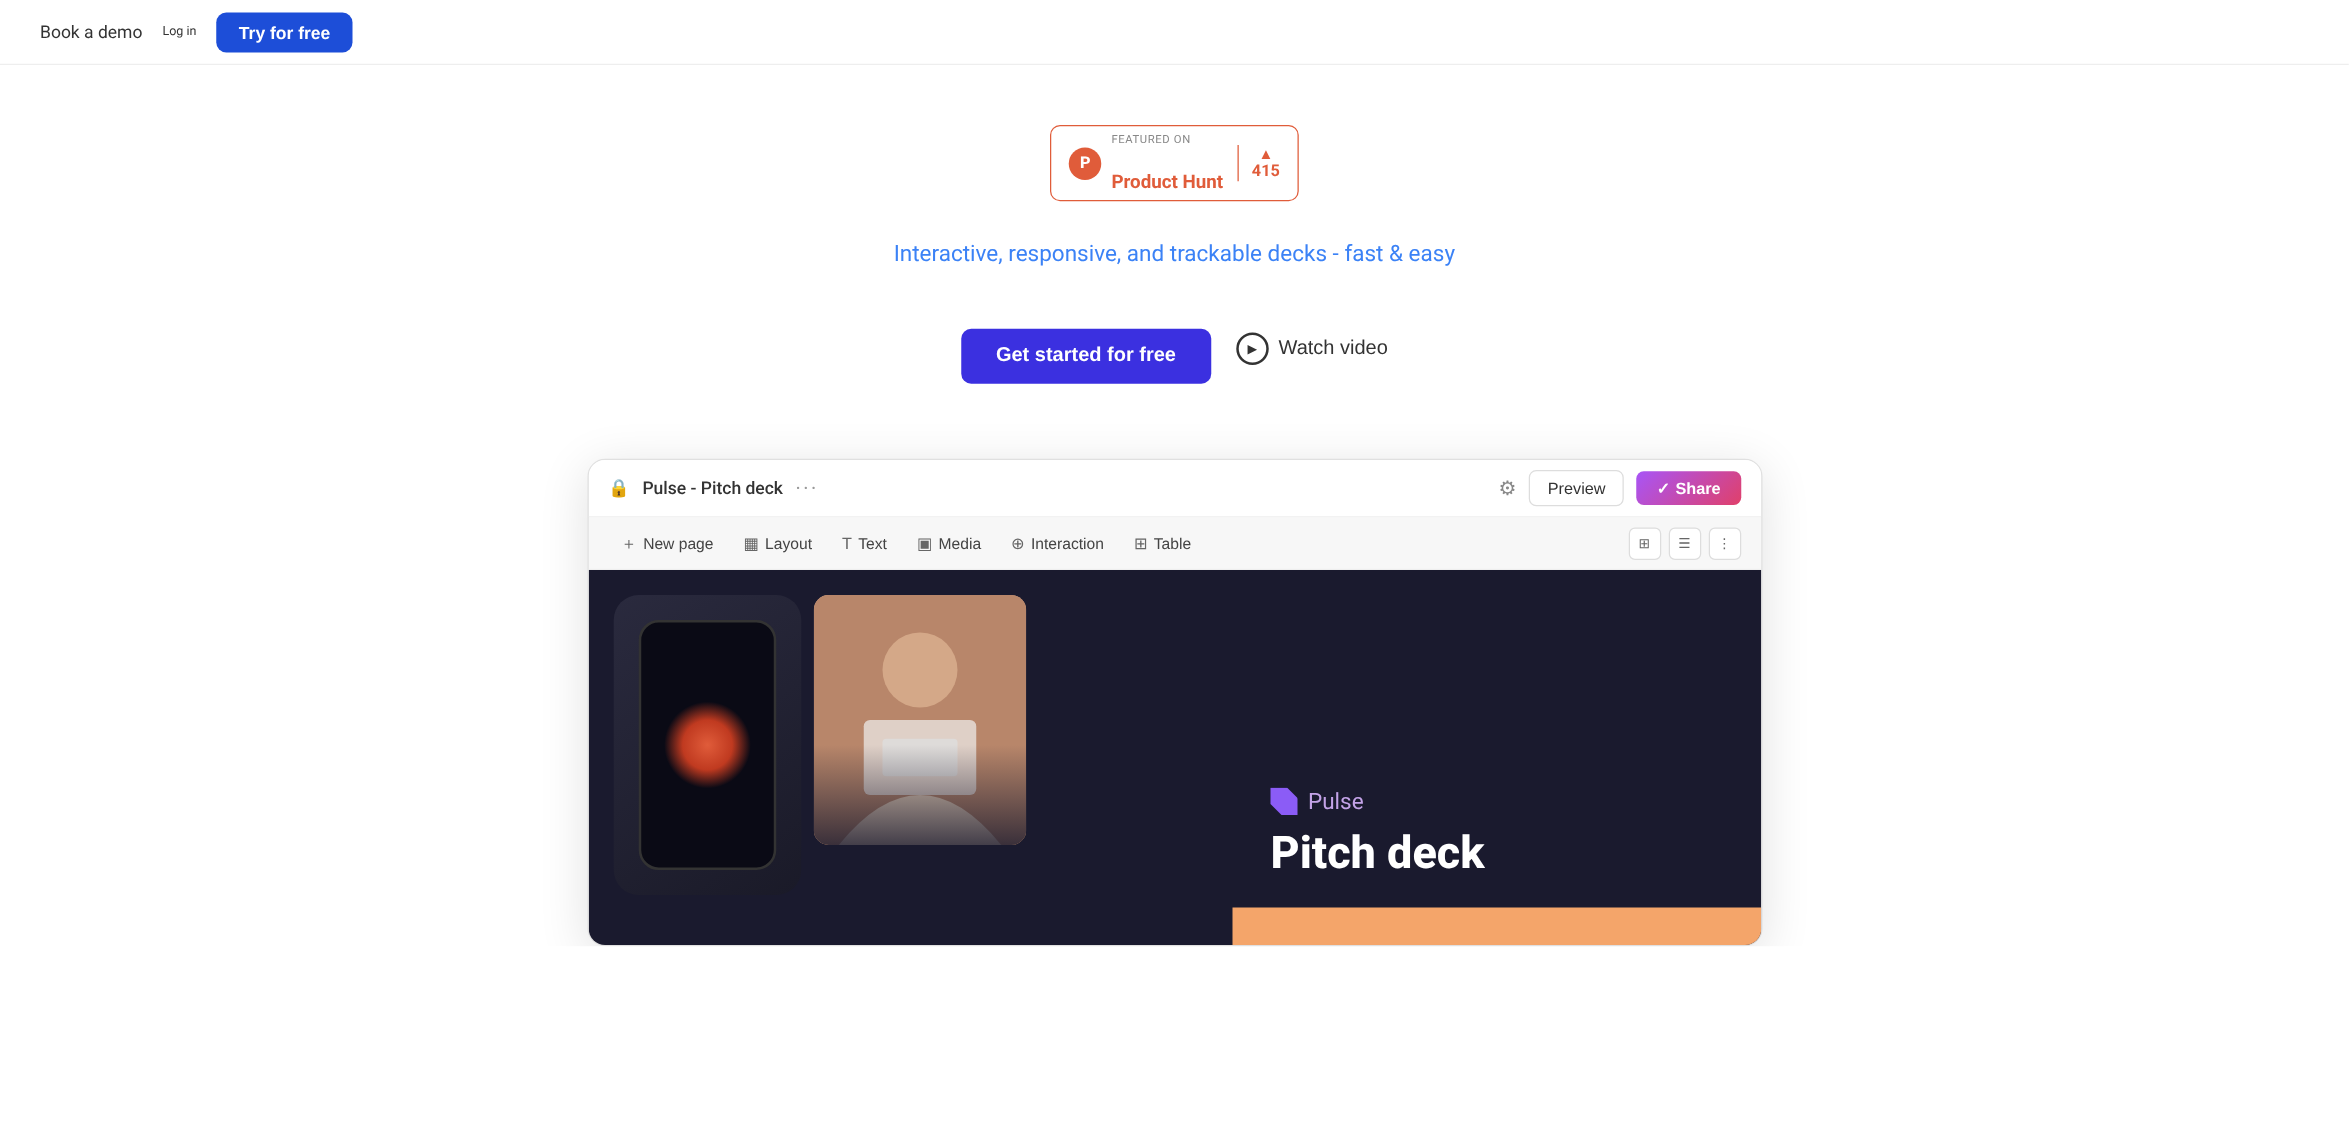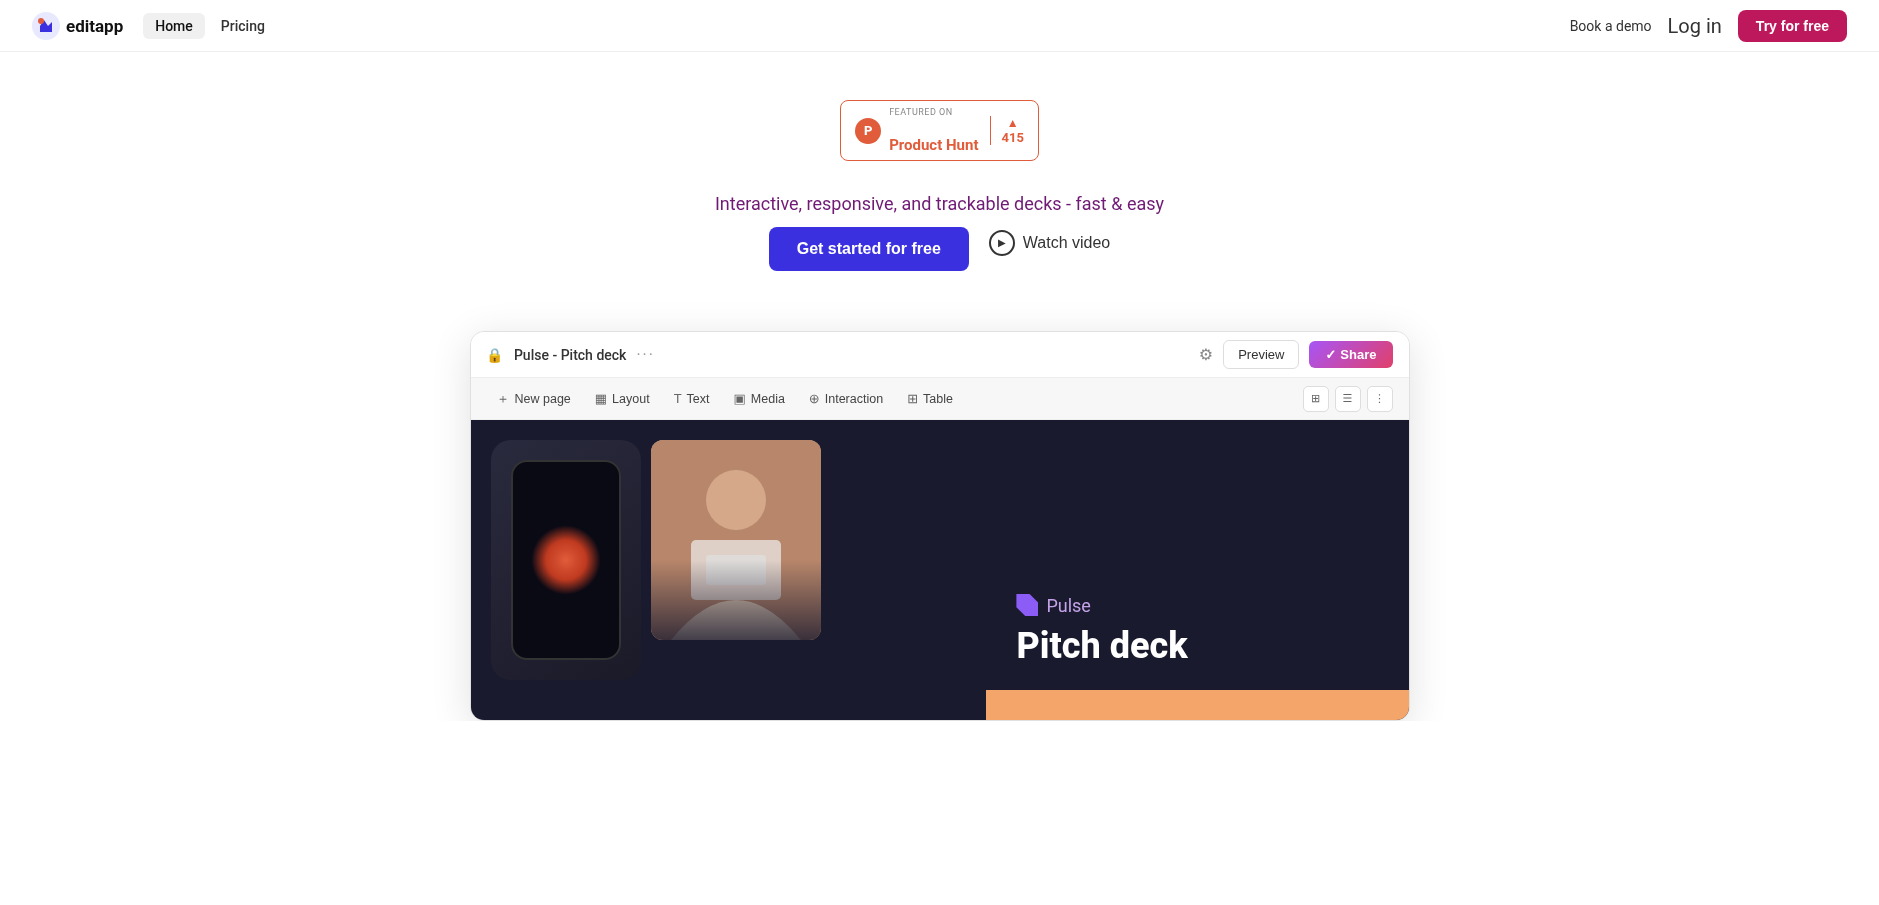--- a/index.html
+++ b/index.html
@@ -15,23 +15,23 @@
     .nav-logo { display: flex; align-items: center; gap: 6px; font-weight: 700; font-size: 17px; color: #111; }
     .logo-icon { width: 28px; height: 28px; }
     .nav-links { display: flex; align-items: center; gap: 4px; margin-left: 12px; }
     .nav-link {
       padding: 5px 12px; border-radius: 6px; font-size: 14px; font-weight: 500;
       color: #333; cursor: pointer; text-decoration: none;
     }
     .nav-link.active { background: #f0f0f0; color: #111; }
     .nav-right { display: flex; align-items: center; gap: 16px; }
     .nav-book-demo { font-size: 14px; color: #333; cursor: pointer; }
-    .nav-login { font-size: 20px; color: #333; cursor: pointer; }
+    .nav-login { font-size: 10px; color: #333; cursor: pointer; }
     .nav-try-btn {
-      background: #be185d; color: #fff; border: none; padding: 8px 18px;
+      background: #1d4ed8; color: #fff; border: none; padding: 8px 18px;
       border-radius: 8px; font-size: 14px; font-weight: 600; cursor: pointer;
     }
 
     
     .hero {
       display: flex; flex-direction: column; align-items: center;
       padding: 100px 32px 40px; text-align: center;
     }
     .ph-badge {
       display: inline-flex; align-items: center; gap: 8px;
@@ -48,21 +48,21 @@
     .ph-name { font-size: 15px; font-weight: 700; color: #e05c3a; margin-top: 19px; }
     .ph-score {
       display: flex; flex-direction: column; align-items: center;
       border-left: 1px solid #e05c3a; padding-left: 10px; margin-left: 4px;
       color: #e05c3a;
     }
     .ph-arrow { font-size: 12px; }
     .ph-count { font-size: 13px; font-weight: 700; }
 
     .hero-title { font-size: 58px; font-weight: 800; line-height: 1.1; color: #111; max-width: 700px; margin-bottom: 18px; }
-    .hero-sub { font-size: 18px; color: #701a75; }
+    .hero-sub { font-size: 18px; color: #3b82f6; margin-bottom: 36px; }
     .hero-ctas { display: flex; align-items: center; gap: 20px; }
     .btn-primary {
       background: #3b30e0; color: #fff; border: none; padding: 13px 28px;
       border-radius: 8px; font-size: 16px; font-weight: 600; cursor: pointer; margin-top: 13px;
     }
     .btn-watch {
       display: flex; align-items: center; gap: 8px;
       font-size: 16px; color: #333; cursor: pointer; background: none; border: none;
     }
     .play-circle {
@@ -175,34 +175,20 @@
     .pitch-deck-title { font-size: 36px; font-weight: 800; color: #fff; line-height: 1; }
     .canvas-bottom-strip {
       position: absolute; bottom: 0; left: 55%; right: 0; height: 30px;
       background: #f4a56a; border-radius: 0 0 0 0;
     }
   </style>
 </head>
 <body>
 
 <nav>
-  <div class="nav-left">
-    <div class="nav-logo">
-      <svg class="logo-icon" viewBox="0 0 28 28" fill="none" xmlns="http://www.w3.org/2000/svg">
-        <circle cx="14" cy="14" r="14" fill="#e8e8ff"></circle>
-        <path d="M8 14 L12 8 L16 14 L20 10 L20 20 L8 20 Z" fill="#3b30e0"></path>
-        <circle cx="9" cy="9" r="3" fill="#e05c3a"></circle>
-      </svg>
-      <span>editapp</span>
-    </div>
-    <div class="nav-links">
-      <a class="nav-link active">Home</a>
-      <a class="nav-link">Pricing</a>
-    </div>
-  </div>
   <div class="nav-right">
     <span class="nav-book-demo">Book a demo</span>
     <span class="nav-login">Log in</span>
     <button class="nav-try-btn">Try for free</button>
   </div>
 </nav>
 
 <section class="hero">
   <div class="ph-badge">
     <div class="ph-logo-circle">

